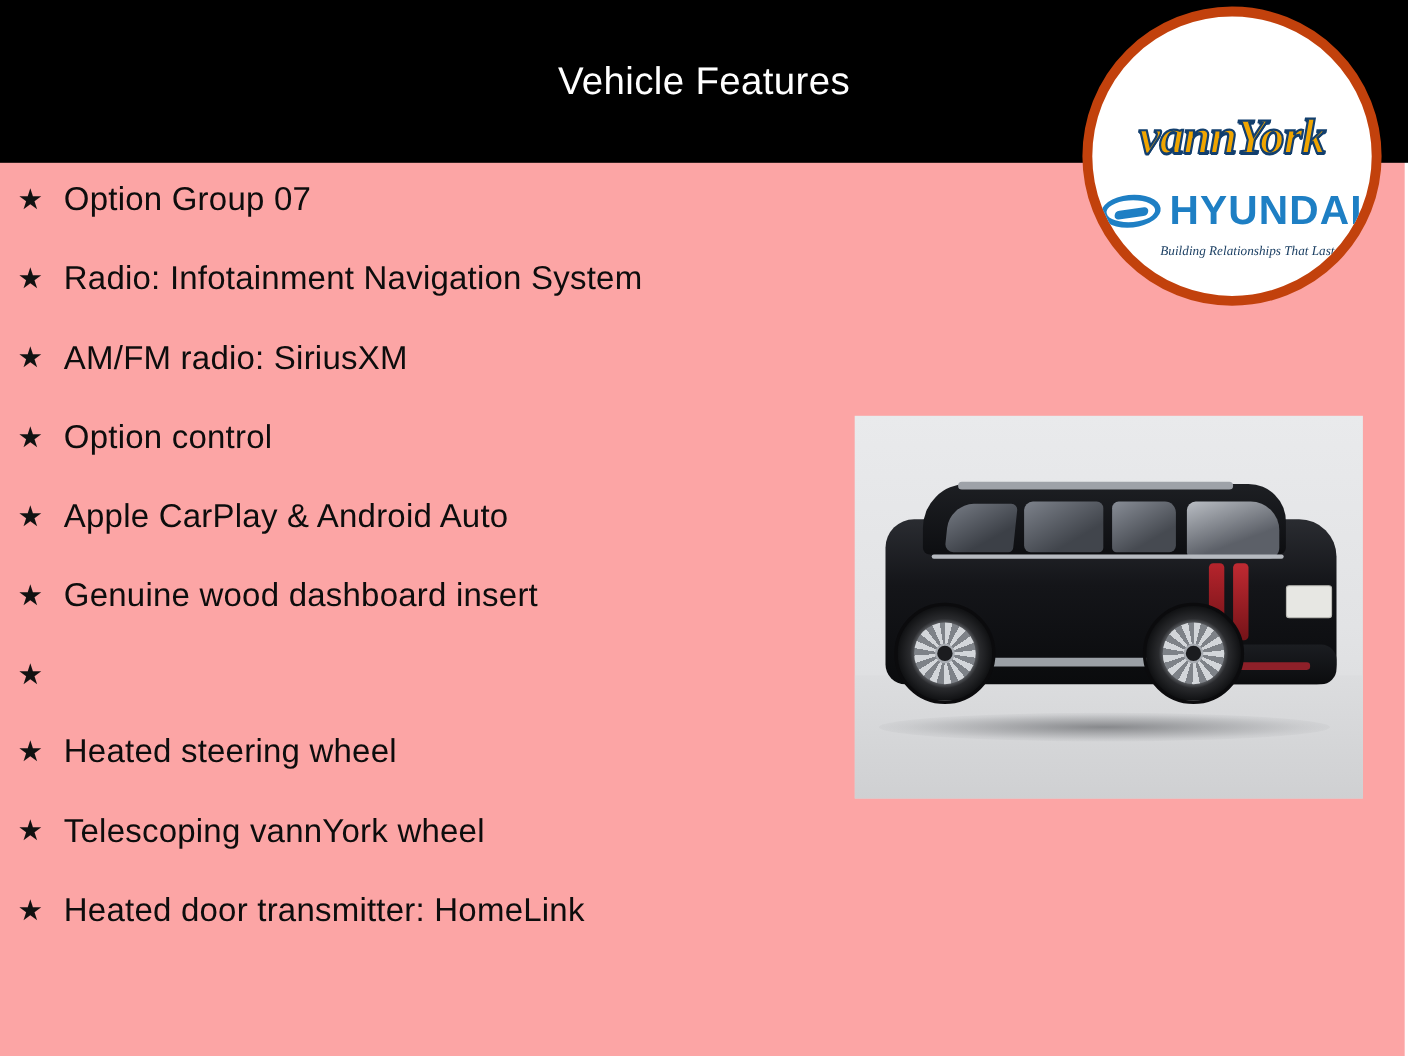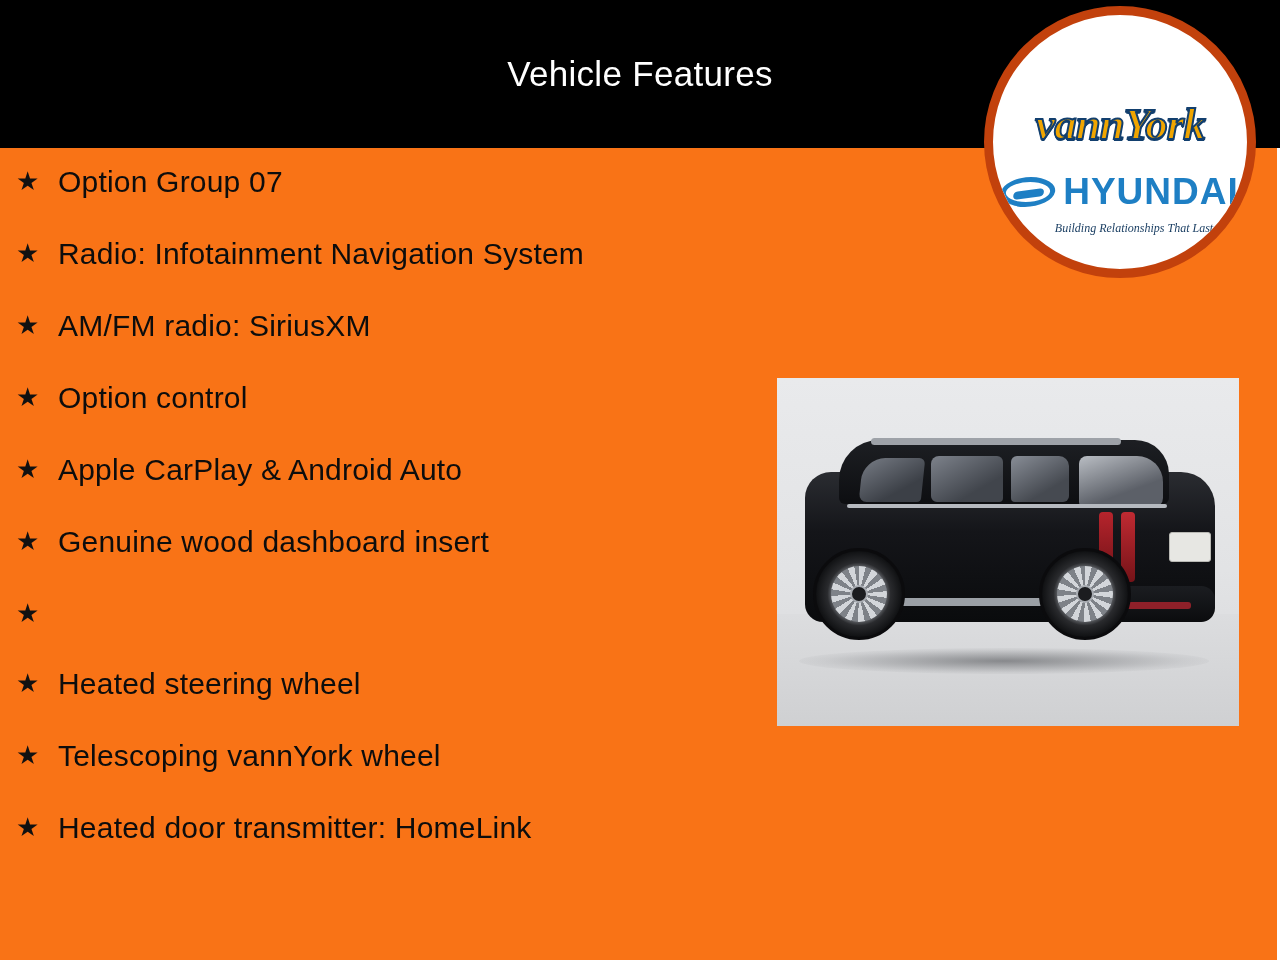--- a/index.html
+++ b/index.html
@@ -7,21 +7,21 @@
     width: 1280px;
     height: 960px;
     overflow: hidden;
     background: #ffffff;
     font-family: "Liberation Sans", sans-serif;
   }
   .page {
     position: relative;
     width: 1277px;
     height: 960px;
-    background: #f97316;
+    background: #fca5a5;
   }
 
   
   .banner {
     position: absolute;
     left: 0;
     top: 0;
     width: 1280px;
     height: 148px;
     background: #000000;

